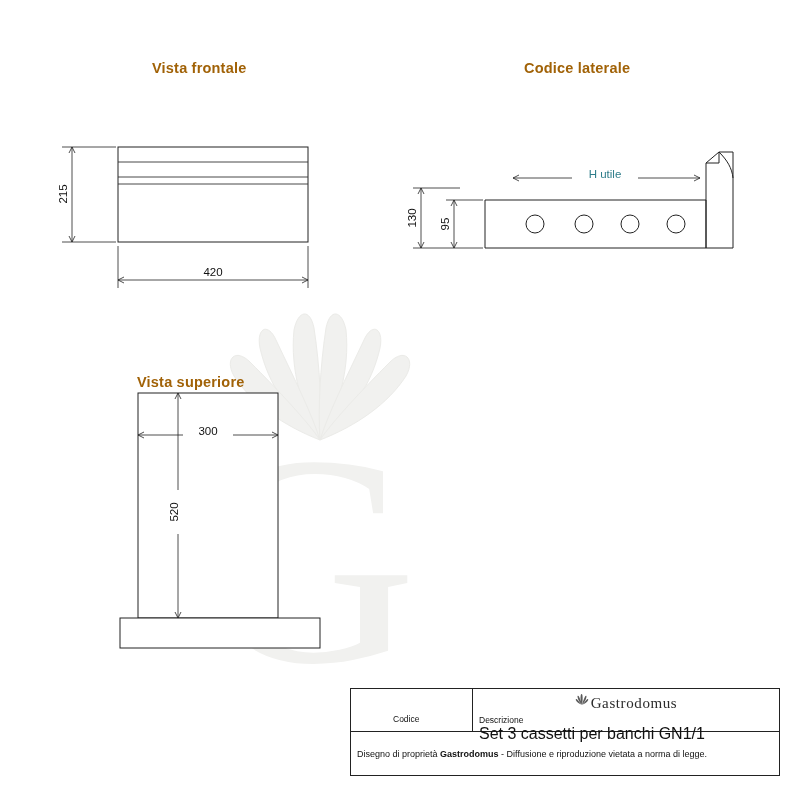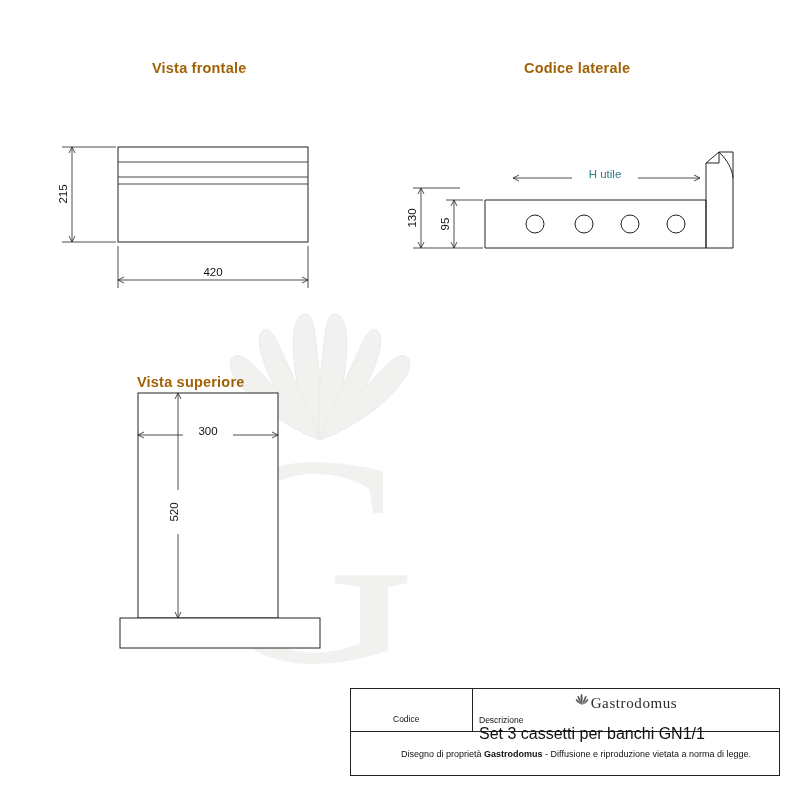--- a/index.html
+++ b/index.html
@@ -157,21 +157,20 @@
     width: 100%;
     height: 44px;
     display: flex;
     align-items: center;
   }
   .tb-footer {
     font-size: 9px;
     color: #111;
     padding-left: 6px;
     white-space: nowrap;
-    margin-left: 44px;
   }
   .tb-footer b { font-weight: bold; }
 </style>
 </head>
 <body>
 
 <div class="sheet">
 
   <div class="watermark">
     <div class="wm-letter">G</div>

